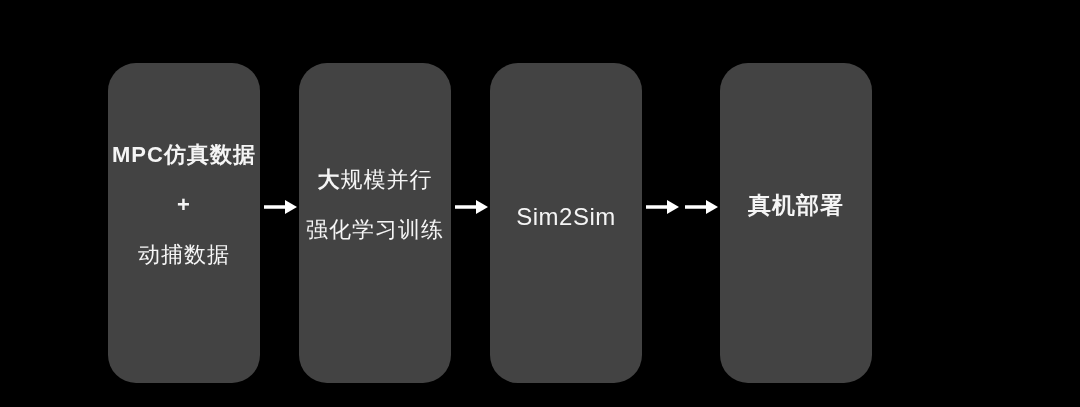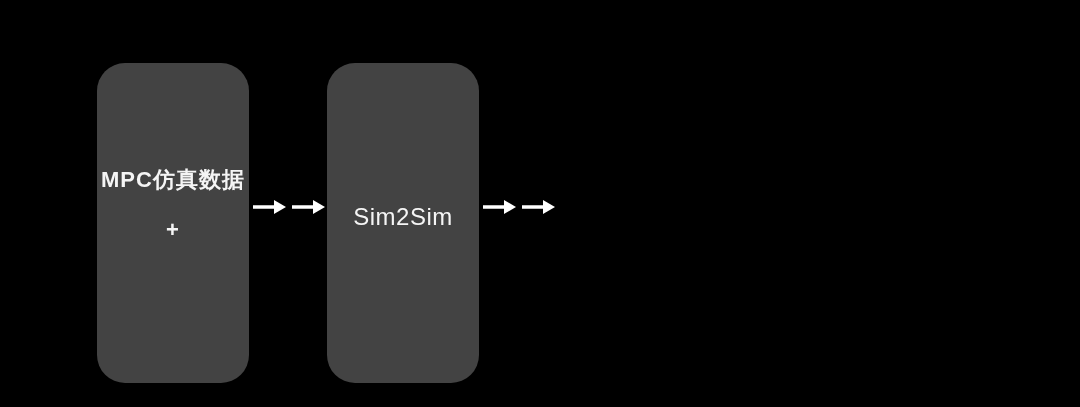--- a/index.html
+++ b/index.html
@@ -12,21 +12,21 @@
     font-family: "Liberation Sans", "DejaVu Sans", sans-serif;
   }
   .stage {
     position: relative;
     width: 1080px;
     height: 407px;
     background: var(--background, #000000);
   }
   .flow {
     position: absolute;
-    left: 97px;
+    left: 108px;
     top: 63px;
     display: flex;
     align-items: flex-end;
   }
   .node {
     width: 152px;
     height: 320px;
     border-radius: 28px;
     background: var(--node-fill, #434343);
     position: relative;
@@ -69,30 +69,37 @@
 </head>
 <body>
 
 <div class="stage">
   <div class="flow">
 
     <div class="node">
       <div class="node-inner">
         <span class="line bold">MPC仿真数据</span>
         <span class="line plus">+</span>
+        <span class="line">动捕数据</span>
       </div>
     </div>
 
     <div class="gap">
       <svg class="arrow-svg" width="34" height="18" viewBox="0 0 34 18">
         <line x1="1" y1="9" x2="24" y2="9" stroke-width="3.5" stroke="#ffffff"></line>
         <polygon points="22,2 34,9 22,16" fill="#ffffff"></polygon>
       </svg>
     </div>
 
+    <div class="node">
+      <div class="node-inner">
+        <span class="line"><span class="emph">大</span><span>规模并行</span></span>
+        <span class="line">强化学习训练</span>
+      </div>
+    </div>
 
     <div class="gap">
       <svg class="arrow-svg" width="34" height="18" viewBox="0 0 34 18">
         <line x1="1" y1="9" x2="24" y2="9" stroke-width="3.5" stroke="#ffffff"></line>
         <polygon points="22,2 34,9 22,16" fill="#ffffff"></polygon>
       </svg>
     </div>
 
     <div class="node">
       <div class="node-inner">
@@ -108,15 +115,20 @@
     </div>
 
 
     <div class="gap">
       <svg class="arrow-svg" width="34" height="18" viewBox="0 0 34 18">
         <line x1="1" y1="9" x2="24" y2="9" stroke-width="3.5" stroke="#ffffff"></line>
         <polygon points="22,2 34,9 22,16" fill="#ffffff"></polygon>
       </svg>
     </div>
 
+    <div class="node">
+      <div class="node-inner">
+        <span class="line bold big-label">真机部署</span>
+      </div>
+    </div>
 
   </div>
 </div>
 
 </body></html>

